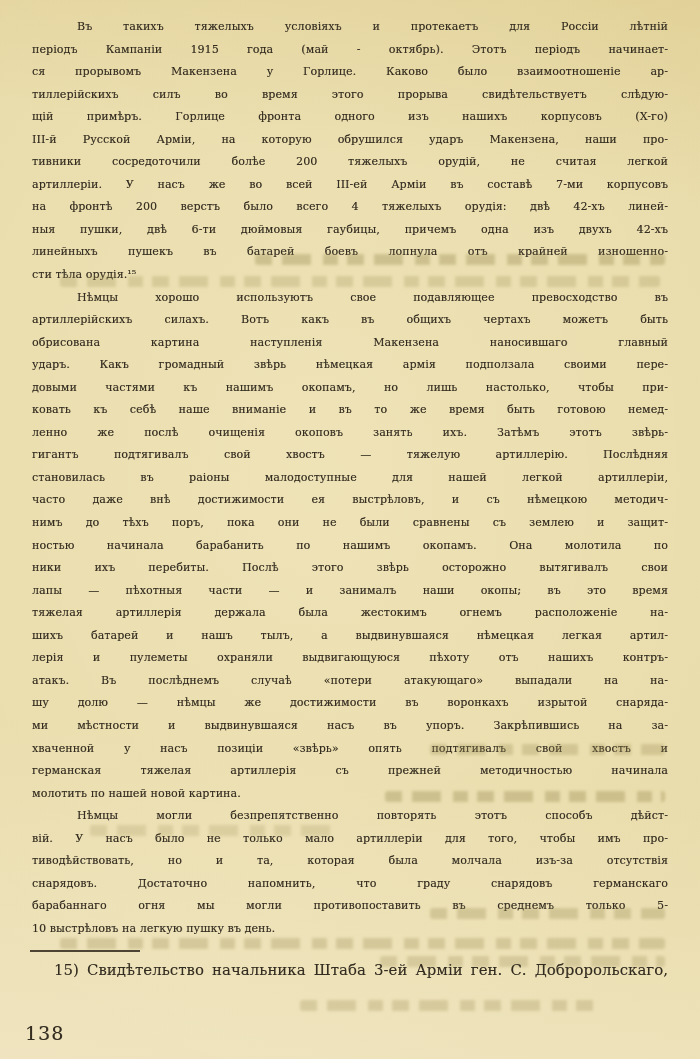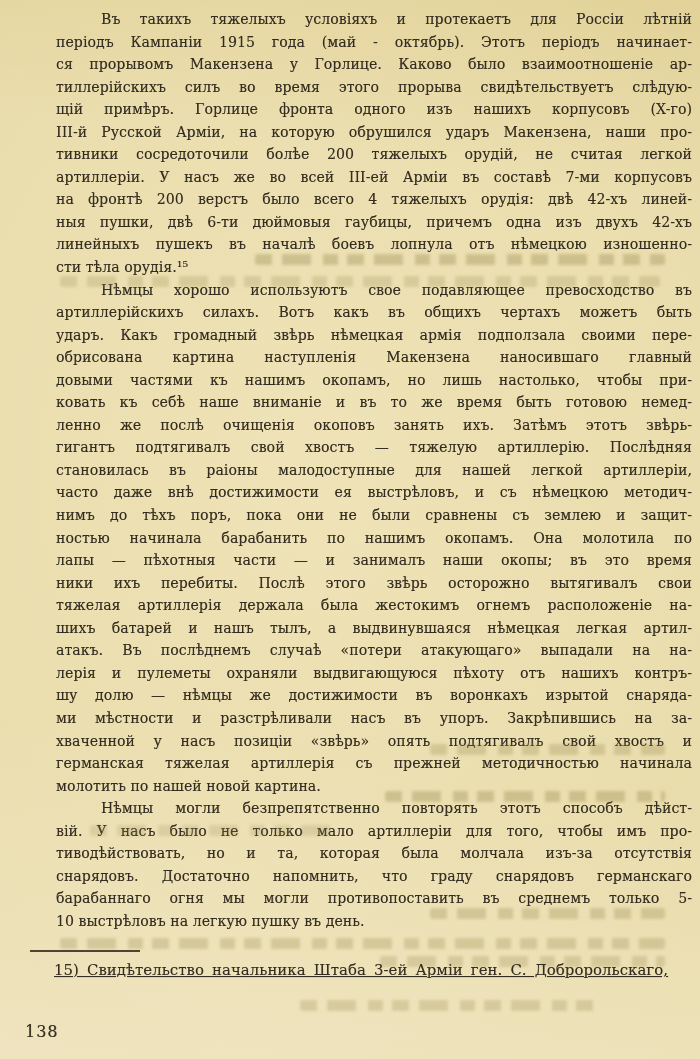--- a/index.html
+++ b/index.html
@@ -19,57 +19,55 @@
     position: relative;
     width: 700px; height: 1059px;
     background:
       radial-gradient(130% 110% at 45% 45%, rgba(255,248,220,0.25) 0%, rgba(255,248,220,0) 55%),
       linear-gradient(188deg, var(--paper-dark) 0%, var(--paper) 18%, var(--paper) 70%, var(--paper-light) 100%);
     color: var(--ink);
     overflow: hidden;
   }
   .text-block {
     position: absolute;
-    left: 32px; top: 8px; width: 636px;
-    font-size: 14px;
+    left: 32px; top: 16px; width: 636px;
+    font-size: 11px;
     line-height: 22.55px;
     letter-spacing: 0.1px;
     text-shadow: 0.3px 0.3px 0 rgba(47,38,22,0.4);
-    margin-left: 24px;
   }
   .para { margin: 0; }
   .line {
     text-align: justify;
     text-align-last: justify;
     white-space: normal;
     height: 22.55px;
     overflow: visible;
   }
   .line.first { text-indent: 45px; }
   .line.last { text-align-last: left; }
   .footnote {
     position: absolute;
     left: 26px; top: 958px; width: 642px;
     font-size: 14.8px;
     line-height: 23px;
     letter-spacing: 0.1px;
     text-shadow: 0.3px 0.3px 0 rgba(47,38,22,0.35);
-    text-decoration: underline;
   }
   .footnote .line.first { text-indent: 28px; }
   .footnote-separator {
     position: absolute;
     left: 30px; top: 950px;
     width: 110px; height: 2px;
     background: #4d4433;
   }
   .page-number {
     position: absolute;
     left: 25px; top: 1022px;
-    font-size: 16px;
+    font-size: 19px;
     letter-spacing: 1px;
     text-shadow: 0.3px 0.3px 0 rgba(47,38,22,0.4);
   }
   
   .bleed {
     position: absolute;
     height: 11px;
     border-radius: 3px;
     opacity: 0.38;
     filter: blur(1.5px);
@@ -101,44 +99,44 @@
         <div class="line first">Въ такихъ тяжелыхъ условіяхъ и протекаетъ для Россіи лѣтній</div>
         <div class="line">періодъ Кампаніи 1915 года (май - октябрь). Этотъ періодъ начинает-</div>
         <div class="line">ся прорывомъ Макензена у Горлице. Каково было взаимоотношеніе ар-</div>
         <div class="line">тиллерійскихъ силъ во время этого прорыва свидѣтельствуетъ слѣдую-</div>
         <div class="line">щій примѣръ. Горлице фронта одного изъ нашихъ корпусовъ (X-го)</div>
         <div class="line">III-й Русской Арміи, на которую обрушился ударъ Макензена, наши про-</div>
         <div class="line">тивники сосредоточили болѣе 200 тяжелыхъ орудій, не считая легкой</div>
         <div class="line">артиллеріи. У насъ же во всей III-ей Арміи въ составѣ 7-ми корпусовъ</div>
         <div class="line">на фронтѣ 200 верстъ было всего 4 тяжелыхъ орудія: двѣ 42-хъ линей-</div>
         <div class="line">ныя пушки, двѣ 6-ти дюймовыя гаубицы, причемъ одна изъ двухъ 42-хъ</div>
-        <div class="line">линейныхъ пушекъ въ началѣ боевъ лопнула отъ нѣмецкою изношенно-</div>
+        <div class="line">линейныхъ пушекъ въ батарей боевъ лопнула отъ крайней изношенно-</div>
         <div class="line last">сти тѣла орудія.¹⁵</div>
       </div>
       <div class="para">
         <div class="line first">Нѣмцы хорошо используютъ свое подавляющее превосходство въ</div>
         <div class="line">артиллерійскихъ силахъ. Вотъ какъ въ общихъ чертахъ можетъ быть</div>
+        <div class="line">обрисована картина наступленія Макензена наносившаго главный</div>
         <div class="line">ударъ. Какъ громадный звѣрь нѣмецкая армія подползала своими пере-</div>
-        <div class="line">обрисована картина наступленія Макензена наносившаго главный</div>
         <div class="line">довыми частями къ нашимъ окопамъ, но лишь настолько, чтобы при-</div>
         <div class="line">ковать къ себѣ наше вниманіе и въ то же время быть готовою немед-</div>
         <div class="line">ленно же послѣ очищенія окоповъ занять ихъ. Затѣмъ этотъ звѣрь-</div>
         <div class="line">гигантъ подтягивалъ свой хвостъ — тяжелую артиллерію. Послѣдняя</div>
         <div class="line">становилась въ раіоны малодоступные для нашей легкой артиллеріи,</div>
         <div class="line">часто даже внѣ достижимости ея выстрѣловъ, и съ нѣмецкою методич-</div>
         <div class="line">нимъ до тѣхъ поръ, пока они не были сравнены съ землею и защит-</div>
         <div class="line">ностью начинала барабанить по нашимъ окопамъ. Она молотила по</div>
+        <div class="line">ники ихъ перебиты. Послѣ этого звѣрь осторожно вытягивалъ свои</div>
         <div class="line">лапы — пѣхотныя части — и занималъ наши окопы; въ это время</div>
-        <div class="line">ники ихъ перебиты. Послѣ этого звѣрь осторожно вытягивалъ свои</div>
         <div class="line">тяжелая артиллерія держала была жестокимъ огнемъ расположеніе на-</div>
         <div class="line">шихъ батарей и нашъ тылъ, а выдвинувшаяся нѣмецкая легкая артил-</div>
+        <div class="line">лерія и пулеметы охраняли выдвигающуюся пѣхоту отъ нашихъ контръ-</div>
         <div class="line">атакъ. Въ послѣднемъ случаѣ «потери атакующаго» выпадали на на-</div>
-        <div class="line">лерія и пулеметы охраняли выдвигающуюся пѣхоту отъ нашихъ контръ-</div>
         <div class="line">шу долю — нѣмцы же достижимости въ воронкахъ изрытой снаряда-</div>
-        <div class="line">ми мѣстности и разстрѣливали насъ въ упоръ. Закрѣпившись на за-</div>
+        <div class="line">ми мѣстности и выдвинувшаяся насъ въ упоръ. Закрѣпившись на за-</div>
         <div class="line">хваченной у насъ позиціи «звѣрь» опять подтягивалъ свой хвостъ и</div>
         <div class="line">германская тяжелая артиллерія съ прежней методичностью начинала</div>
         <div class="line last">молотить по нашей новой картина.</div>
       </div>
       <div class="para">
         <div class="line first">Нѣмцы могли безпрепятственно повторять этотъ способъ дѣйст-</div>
         <div class="line">вій. У насъ было не только мало артиллеріи для того, чтобы имъ про-</div>
         <div class="line">тиводѣйствовать, но и та, которая была молчала изъ-за отсутствія</div>
         <div class="line">снарядовъ. Достаточно напомнить, что граду снарядовъ германскаго</div>
         <div class="line">барабаннаго огня мы могли противопоставить въ среднемъ только 5-</div>

